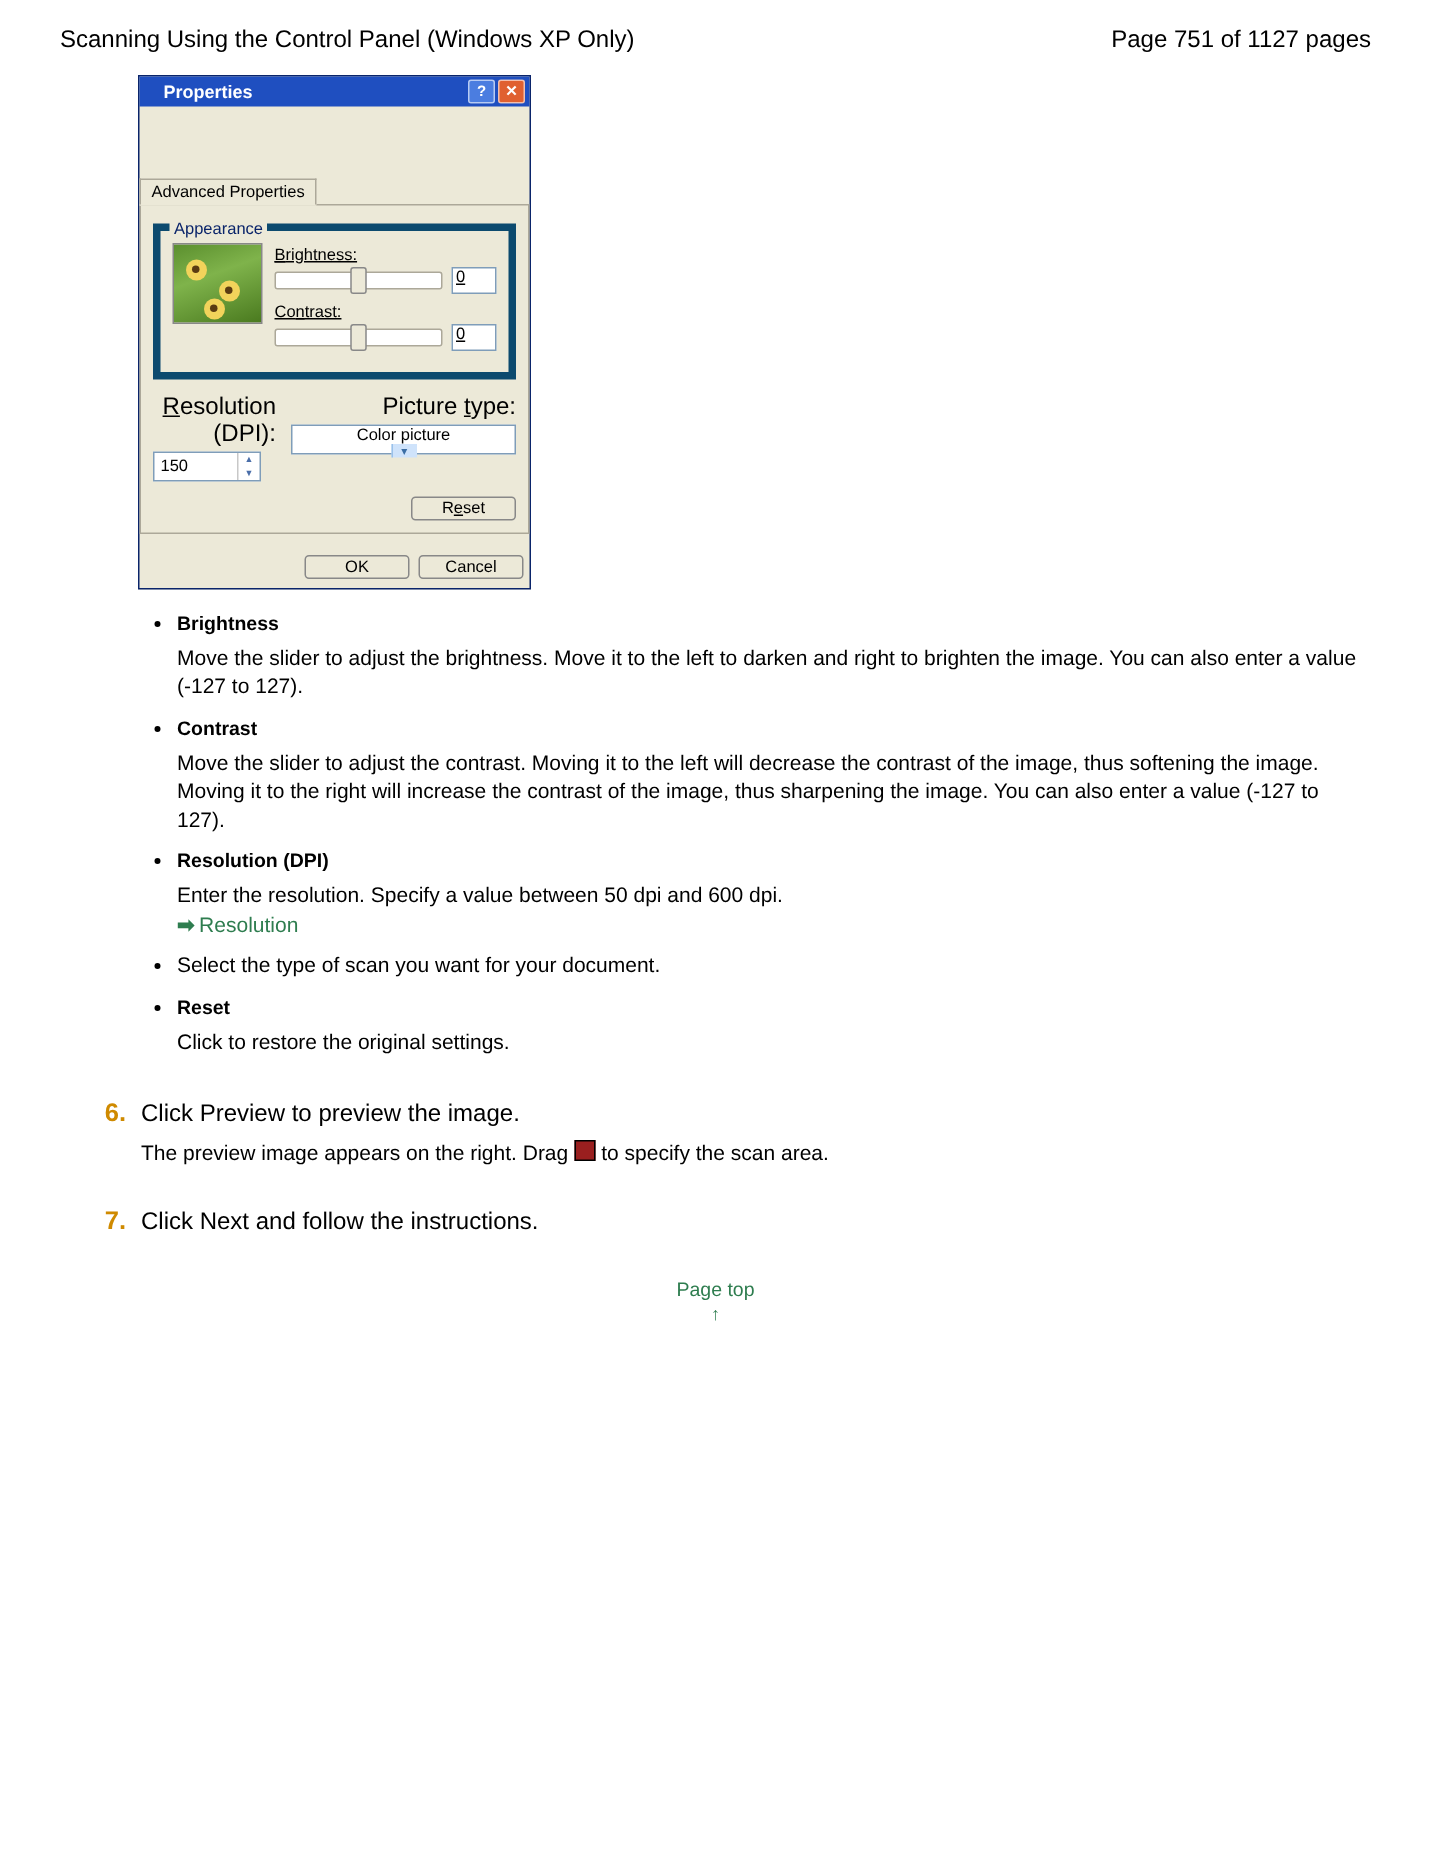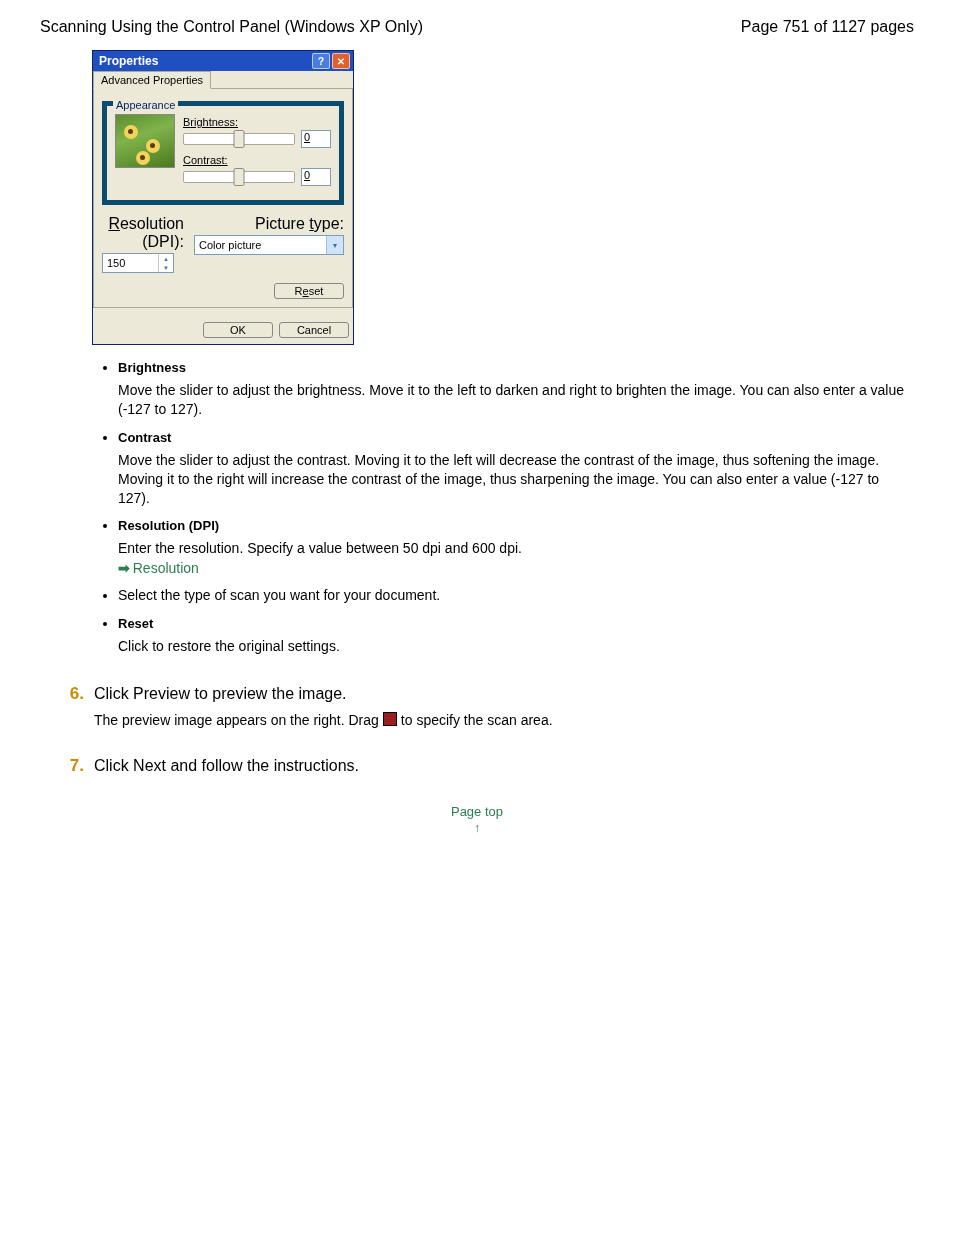--- a/index.html
+++ b/index.html
@@ -32,34 +32,34 @@
     font-size: 11px;
     margin-left: 52px;
     margin-bottom: 14px;
   }
   .titlebar {
     background: #1f4fc0;
     color: #fff;
     display: flex;
     align-items: center;
     justify-content: space-between;
-    padding: 2px 3px 2px 6px;
+    padding: 2px 3px 2px 16px;
     font-weight: bold;
     font-size: 12px;
   }
   .titlebar-btns { display: flex; gap: 2px; }
   .tb-btn {
     width: 16px; height: 14px;
     display: flex; align-items: center; justify-content: center;
     font-size: 10px; font-weight: bold;
     border-radius: 2px; border: 1px solid rgba(255,255,255,.6);
   }
   .tb-help { background: #4b7de0; color:#fff; }
   .tb-close { background: #e06030; color:#fff; }
-  .dlg-body { padding: 0; }
+  .dlg-body { padding: 0; margin-top: 48px; }
   .tab {
     display: inline-block;
     background: #ece9d8;
     border: 1px solid #aca899;
     border-bottom-color: #ece9d8;
     padding: 2px 7px;
     position: relative;
     z-index: 2;
   }
   .tabpanel {
@@ -133,21 +133,21 @@
     display:flex; flex-direction:column;
     border-left:1px solid #c8c8c8;
   }
   .spinner .arrows div {
     flex:1; display:flex; align-items:center; justify-content:center;
     font-size:6px; color:#4a6ea9;
   }
   .dropdown {
     display: flex; align-items: center;
     border: 1px solid #7f9db9; background: #fff;
-    height: 18px; width: 148px; font-size: 11px;
+    height: 18px; width: 148px; font-size: 11px; flex-direction: column;
   }
   .dropdown .sel { flex:1; padding: 0 4px; }
   .dropdown .dd-btn {
     width:16px; height:100%; background:#cfe3fb;
     border-left:1px solid #9ac1ea;
     display:flex; align-items:center; justify-content:center;
     font-size:8px; color:#3b6ea5;
   }
   .btn-row { display:flex; justify-content:flex-end; gap:6px; margin-top:10px; }
   .xp-btn {

